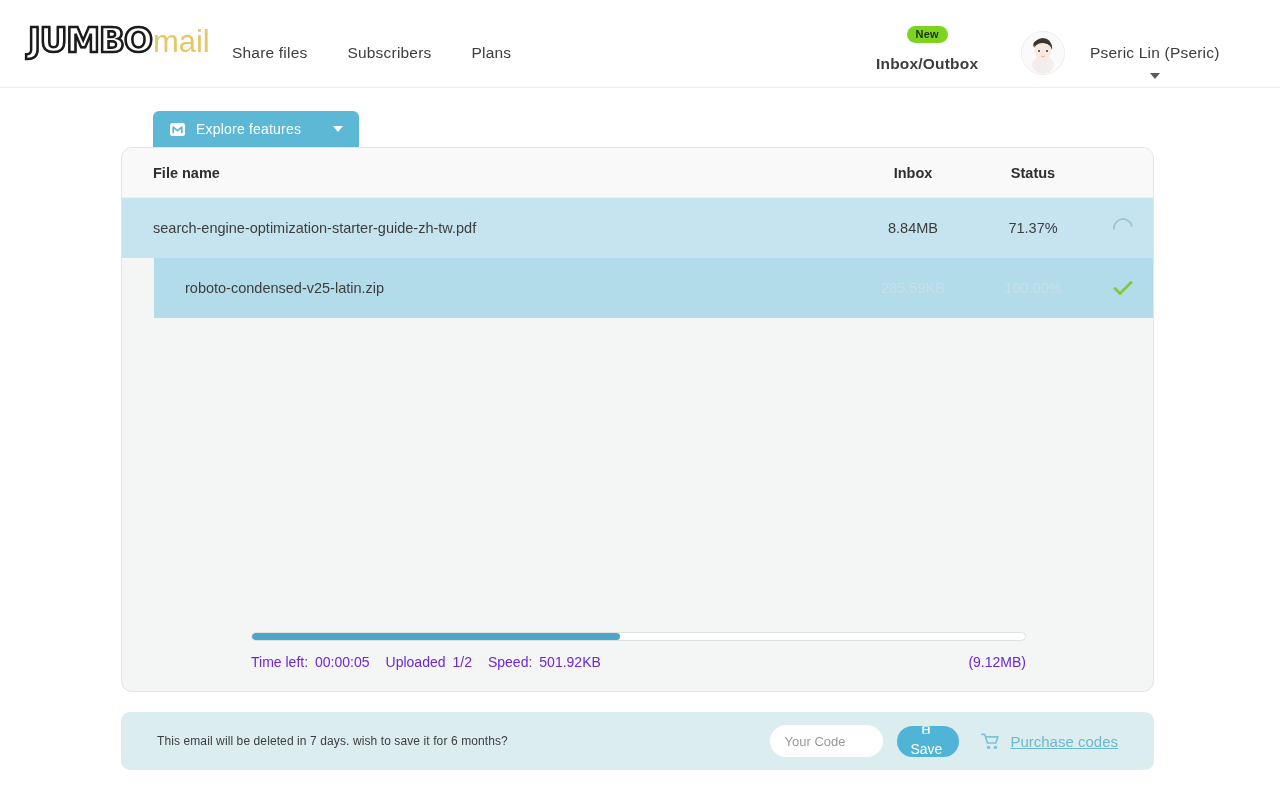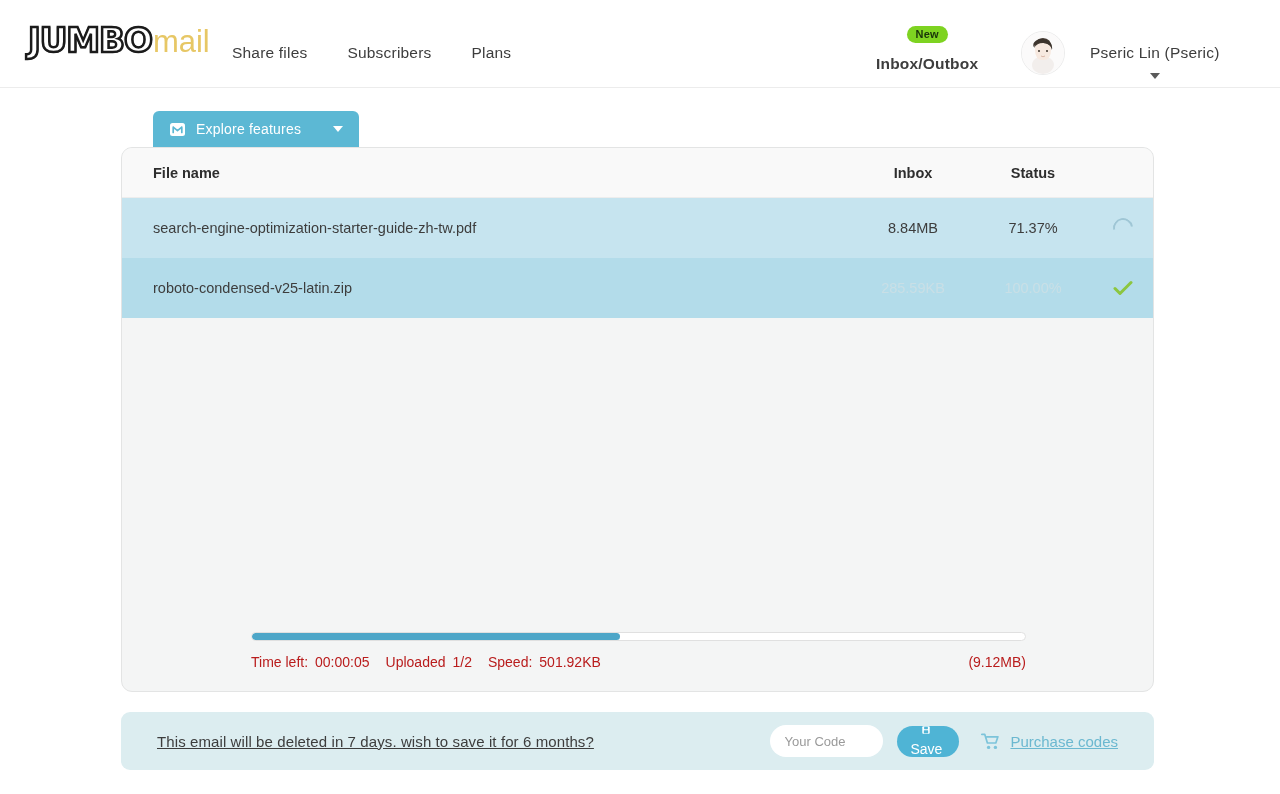--- a/index.html
+++ b/index.html
@@ -195,21 +195,21 @@
   .col-status{ width: 120px; text-align: center; }
   .col-icon  { width: 60px;  text-align: center; }
 
   .row {
     height: 60px;
     display: flex;
     align-items: center;
     font-size: 14.5px;
   }
   .row-uploading { background: #c6e4ef; color: #3d3d3d; }
-  .row-done      { background: #b3dcea; }
+  .row-done      { background: #b3dcea; margin-left: 32px; }
   .row-done .cell-name { color: #3d3d3d; }
   .row-done .cell-size,
   .row-done .cell-status { color: #c9dfe6; }
 
   .cell-name  { flex: 1 1 auto; padding-left: 31px; white-space: nowrap; }
   .cell-size  { width: 120px; text-align: center; }
   .cell-status{ width: 120px; text-align: center; }
   .cell-icon  { width: 60px; display: flex; align-items: center; justify-content: center; }
 
   .spinner {
@@ -239,21 +239,21 @@
   .progress-fill {
     height: 100%;
     background: #4da6c8;
     border-radius: 6px;
   }
   .progress-meta {
     margin-top: 13px;
     display: flex;
     align-items: baseline;
     font-size: 14px;
-    color: #b91c1c;
+    color: #6d28d9;
     text-align: right;
   }
   .progress-meta .mseg { margin-right: 16px; white-space: nowrap; }
   .progress-meta .mlabel { margin-right: 7px; }
   .progress-total {
     margin-left: auto;
     white-space: nowrap;
   }
 
   
@@ -263,25 +263,24 @@
     top: 712px;
     width: 1033px;
     height: 58px;
     background: #dcedf0;
     border-radius: 9px;
     display: flex;
     align-items: center;
     padding: 0 36px;
   }
   .banner-text {
-    font-size: 15px;
+    font-size: 12px;
     color: #3d3d3d;
     letter-spacing: 0.1px;
     white-space: nowrap;
-    text-decoration: underline;
   }
   .code-input {
     margin-left: auto;
     width: 113px;
     height: 32px;
     background: #ffffff;
     border: none;
     border-radius: 16px;
     padding: 0 15px;
     font-size: 13px;

